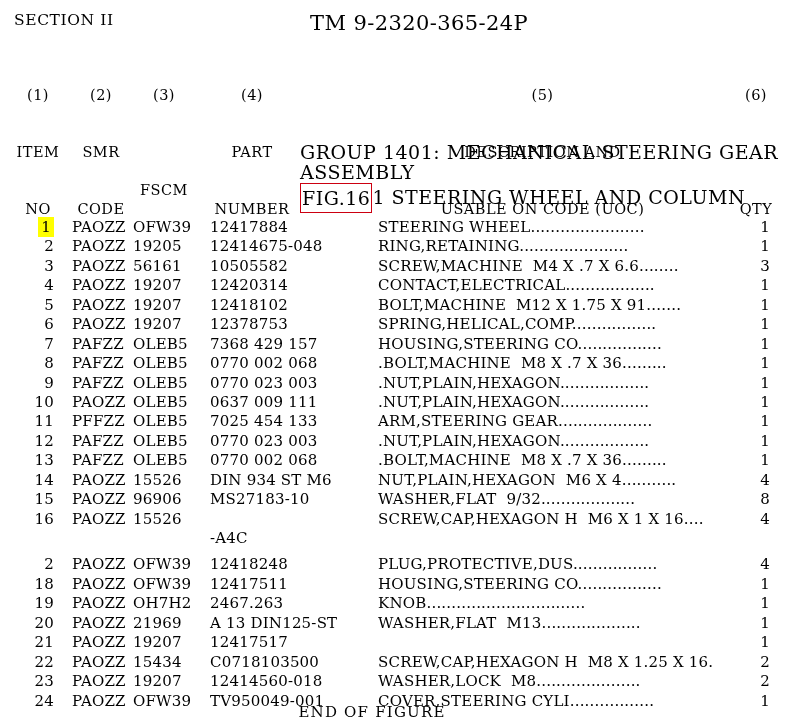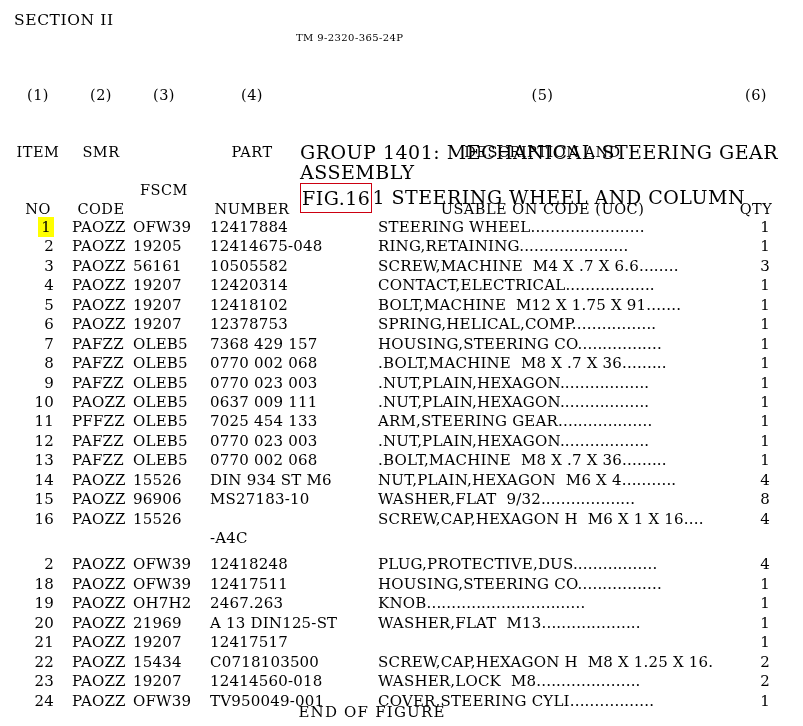--- a/index.html
+++ b/index.html
@@ -32,25 +32,24 @@
   }
   .section-label {
     position: absolute;
     left: 14px;
     top: 0;
     font-size: 15.5px;
     letter-spacing: 0.6px;
   }
   .tm-number {
     position: absolute;
-    left: 296px;
+    left: 310px;
     top: 0;
-    font-size: 10px;
+    font-size: 21px;
     letter-spacing: 0.4px;
-    margin-top: 21px;
   }
 
   
   .col-headers {
     position: absolute;
     top: 48px;
     left: 0;
     width: 803px;
     font-size: 14.5px;
     letter-spacing: 0.5px;

